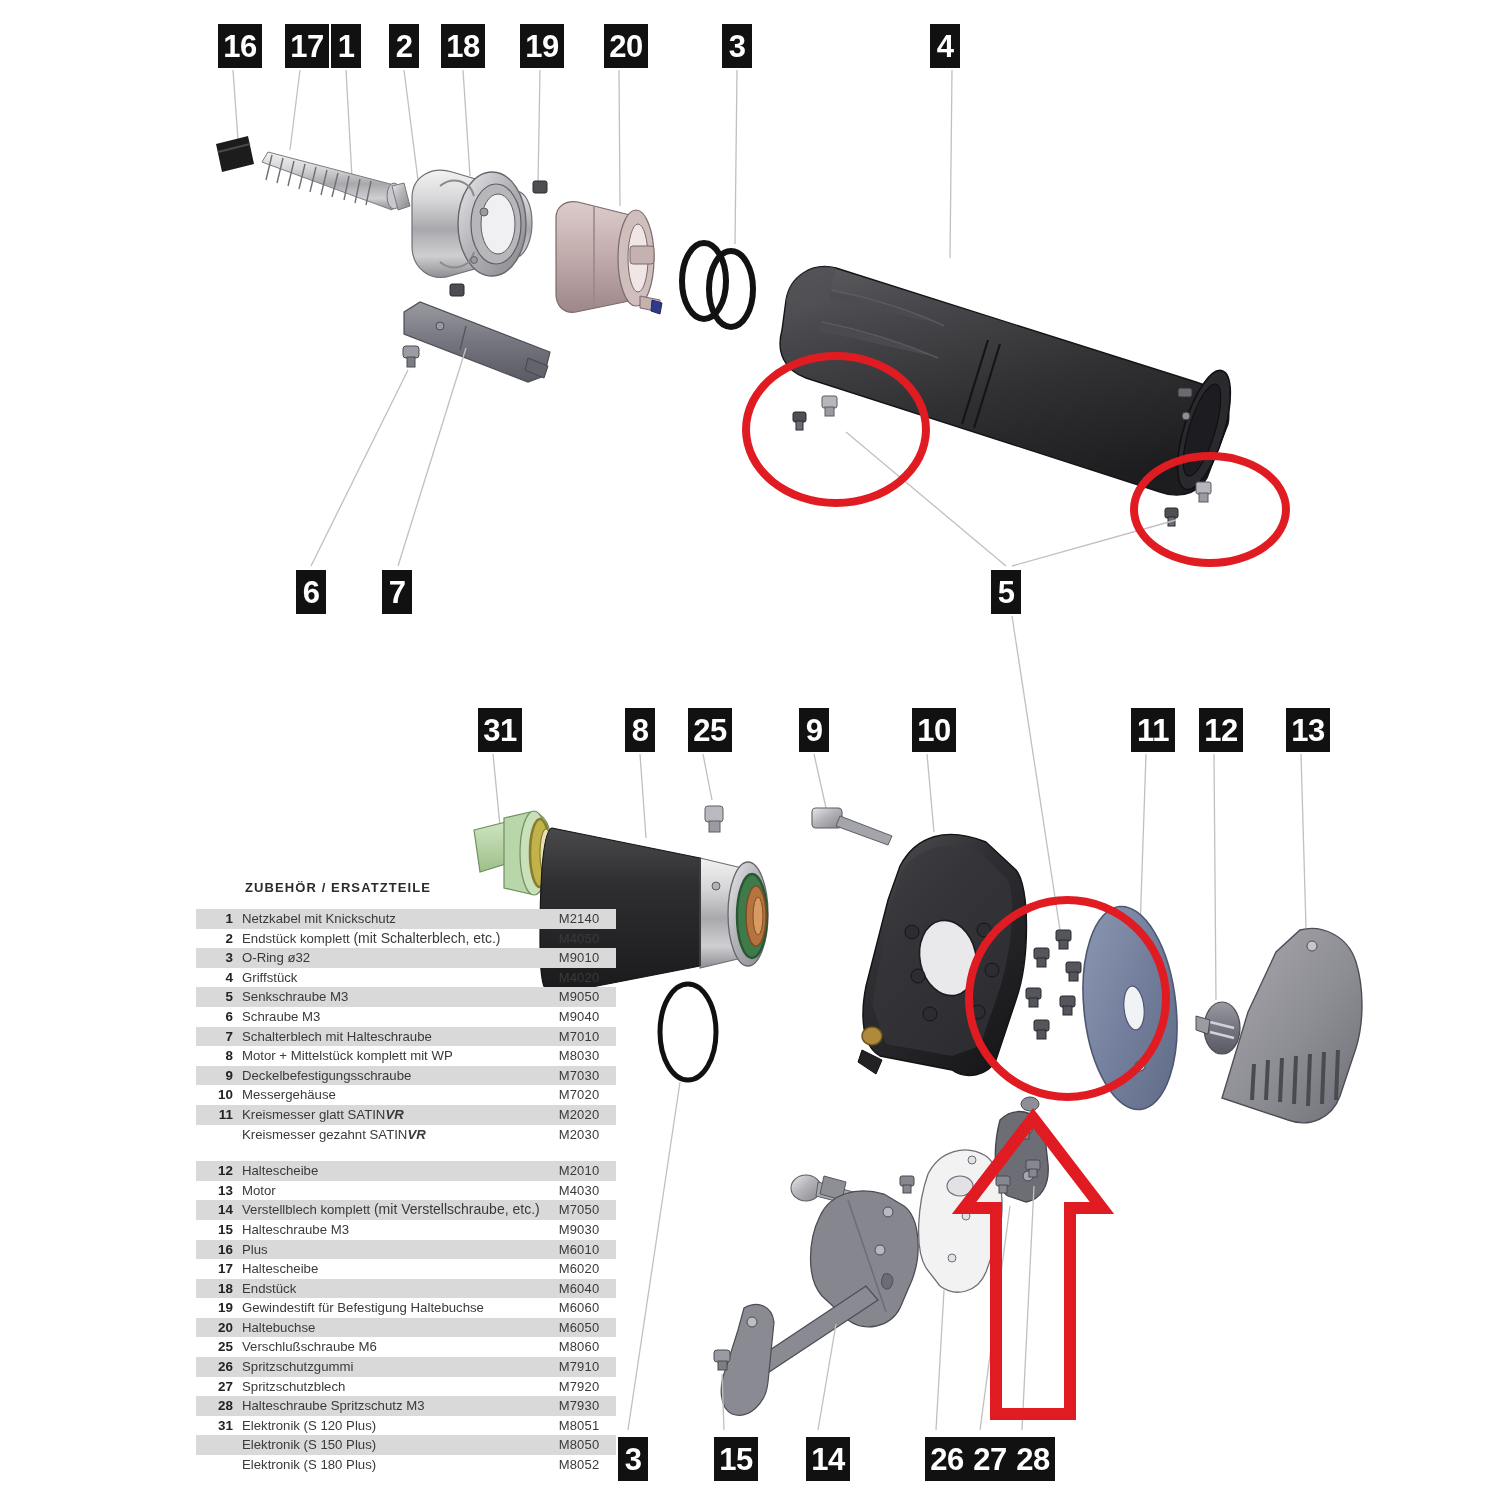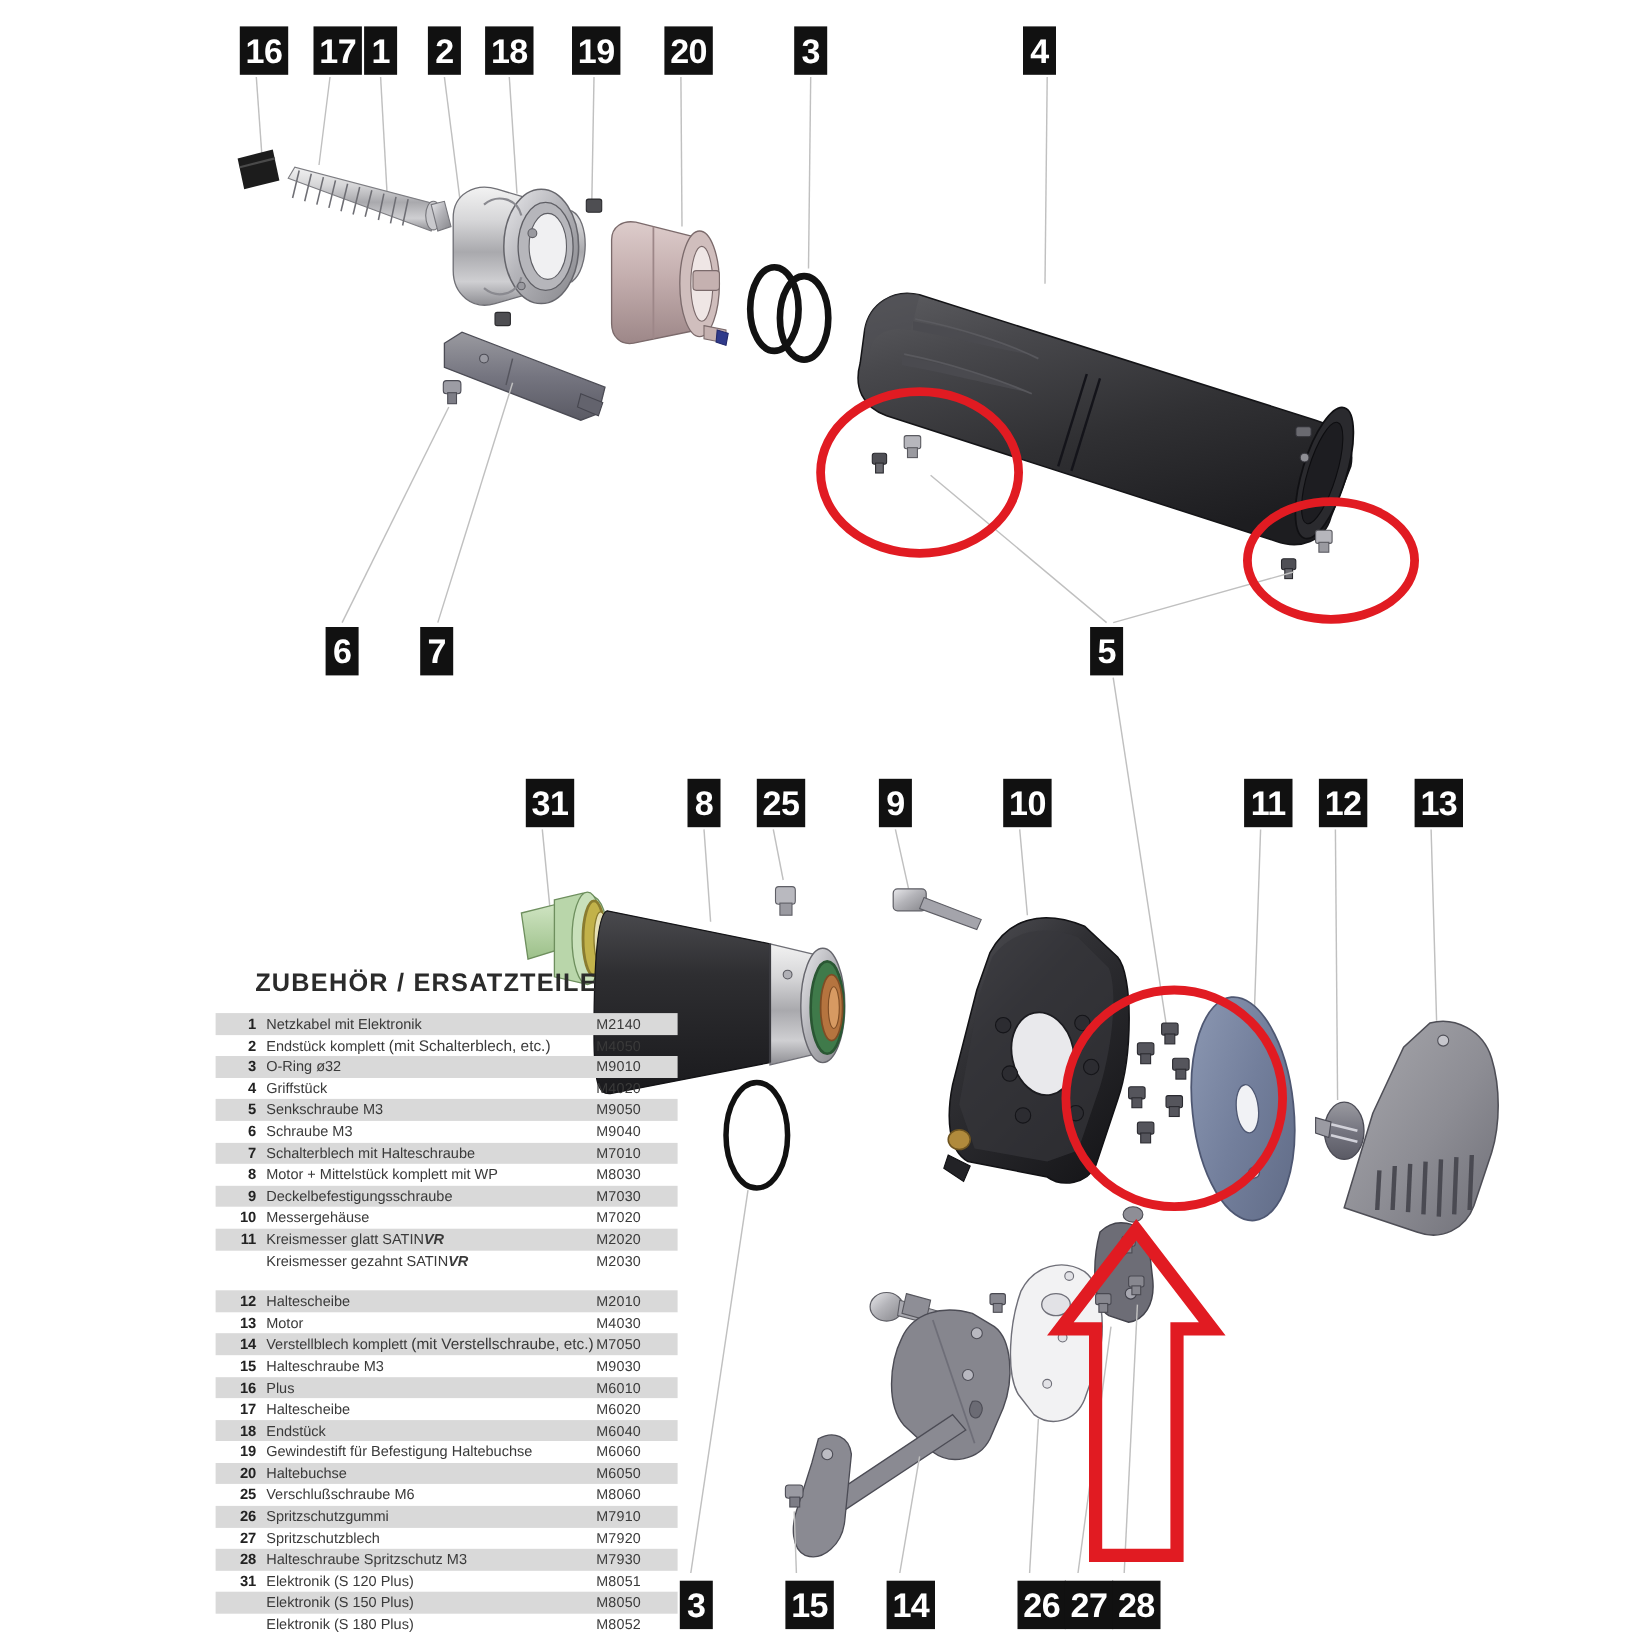--- a/index.html
+++ b/index.html
@@ -21,36 +21,36 @@
     letter-spacing:-0.5px;
   }
   .tag.w1{width:30px;height:44px;font-size:31px;}
   .tag.w2{width:44px;height:44px;font-size:31px;}
 
   
   #parts-table{
     position:absolute;left:196px;top:880px;width:420px;
   }
   #parts-title{
-    font-size:23px;font-weight:bold;letter-spacing:1.1px;
-    color:#2b2b2b;margin:0 0 14px 36px;
+    font-size:13px;font-weight:bold;letter-spacing:1.1px;
+    color:#2b2b2b;margin:0 0 14px 49px;
   }
   .prow{
     display:flex;align-items:baseline;height:19.6px;line-height:19.6px;
     font-size:13.2px;color:#3a3a3a;
   }
   .prow.alt{background:#d9d9d9;}
   .prow .pnum{
     width:46px;flex:0 0 46px;text-align:right;padding-right:9px;
     font-weight:bold;font-size:13.4px;color:#222;
     box-sizing:border-box;
   }
   .prow .pname{flex:1 1 auto;white-space:nowrap;overflow:hidden;}
   .prow .pcode{
-    width:74px;flex:0 0 74px;text-align:left;letter-spacing:.2px;
+    width:74px;flex:0 0 74px;text-align:center;letter-spacing:.2px;
     font-size:13px;
   }
   .pname .small{font-size:14px;}
   .pname .it{font-style:italic;font-weight:bold;}
   .gap{height:17px;}
 
   
   .annot{position:absolute;pointer-events:none;}
   .ellipse{
     position:absolute;border:8px solid #e11b22;border-radius:50%;
@@ -503,21 +503,21 @@
     <div class="tag w2" style="left:925px;top:1437px;">26</div>
     <div class="tag w2" style="left:968px;top:1437px;">27</div>
     <div class="tag w2" style="left:1011px;top:1437px;">28</div>
   </div>
 
   <div id="parts-table">
     <div id="parts-title">ZUBEHÖR / ERSATZTEILE</div>
     <div id="parts-rows-1">
         <div class="prow alt">
           <span class="pnum">1</span>
-          <span class="pname">Netzkabel mit Elektronik</span>
+          <span class="pname">Netzkabel mit Knickschutz</span>
           <span class="pcode">M2140</span>
         </div>
         <div class="prow">
           <span class="pnum">2</span>
           <span class="pname">Endstück komplett <span class="small">(mit Schalterblech, etc.)</span></span>
           <span class="pcode">M4050</span>
         </div>
         <div class="prow alt">
           <span class="pnum">3</span>
           <span class="pname">O-Ring ø32</span>

